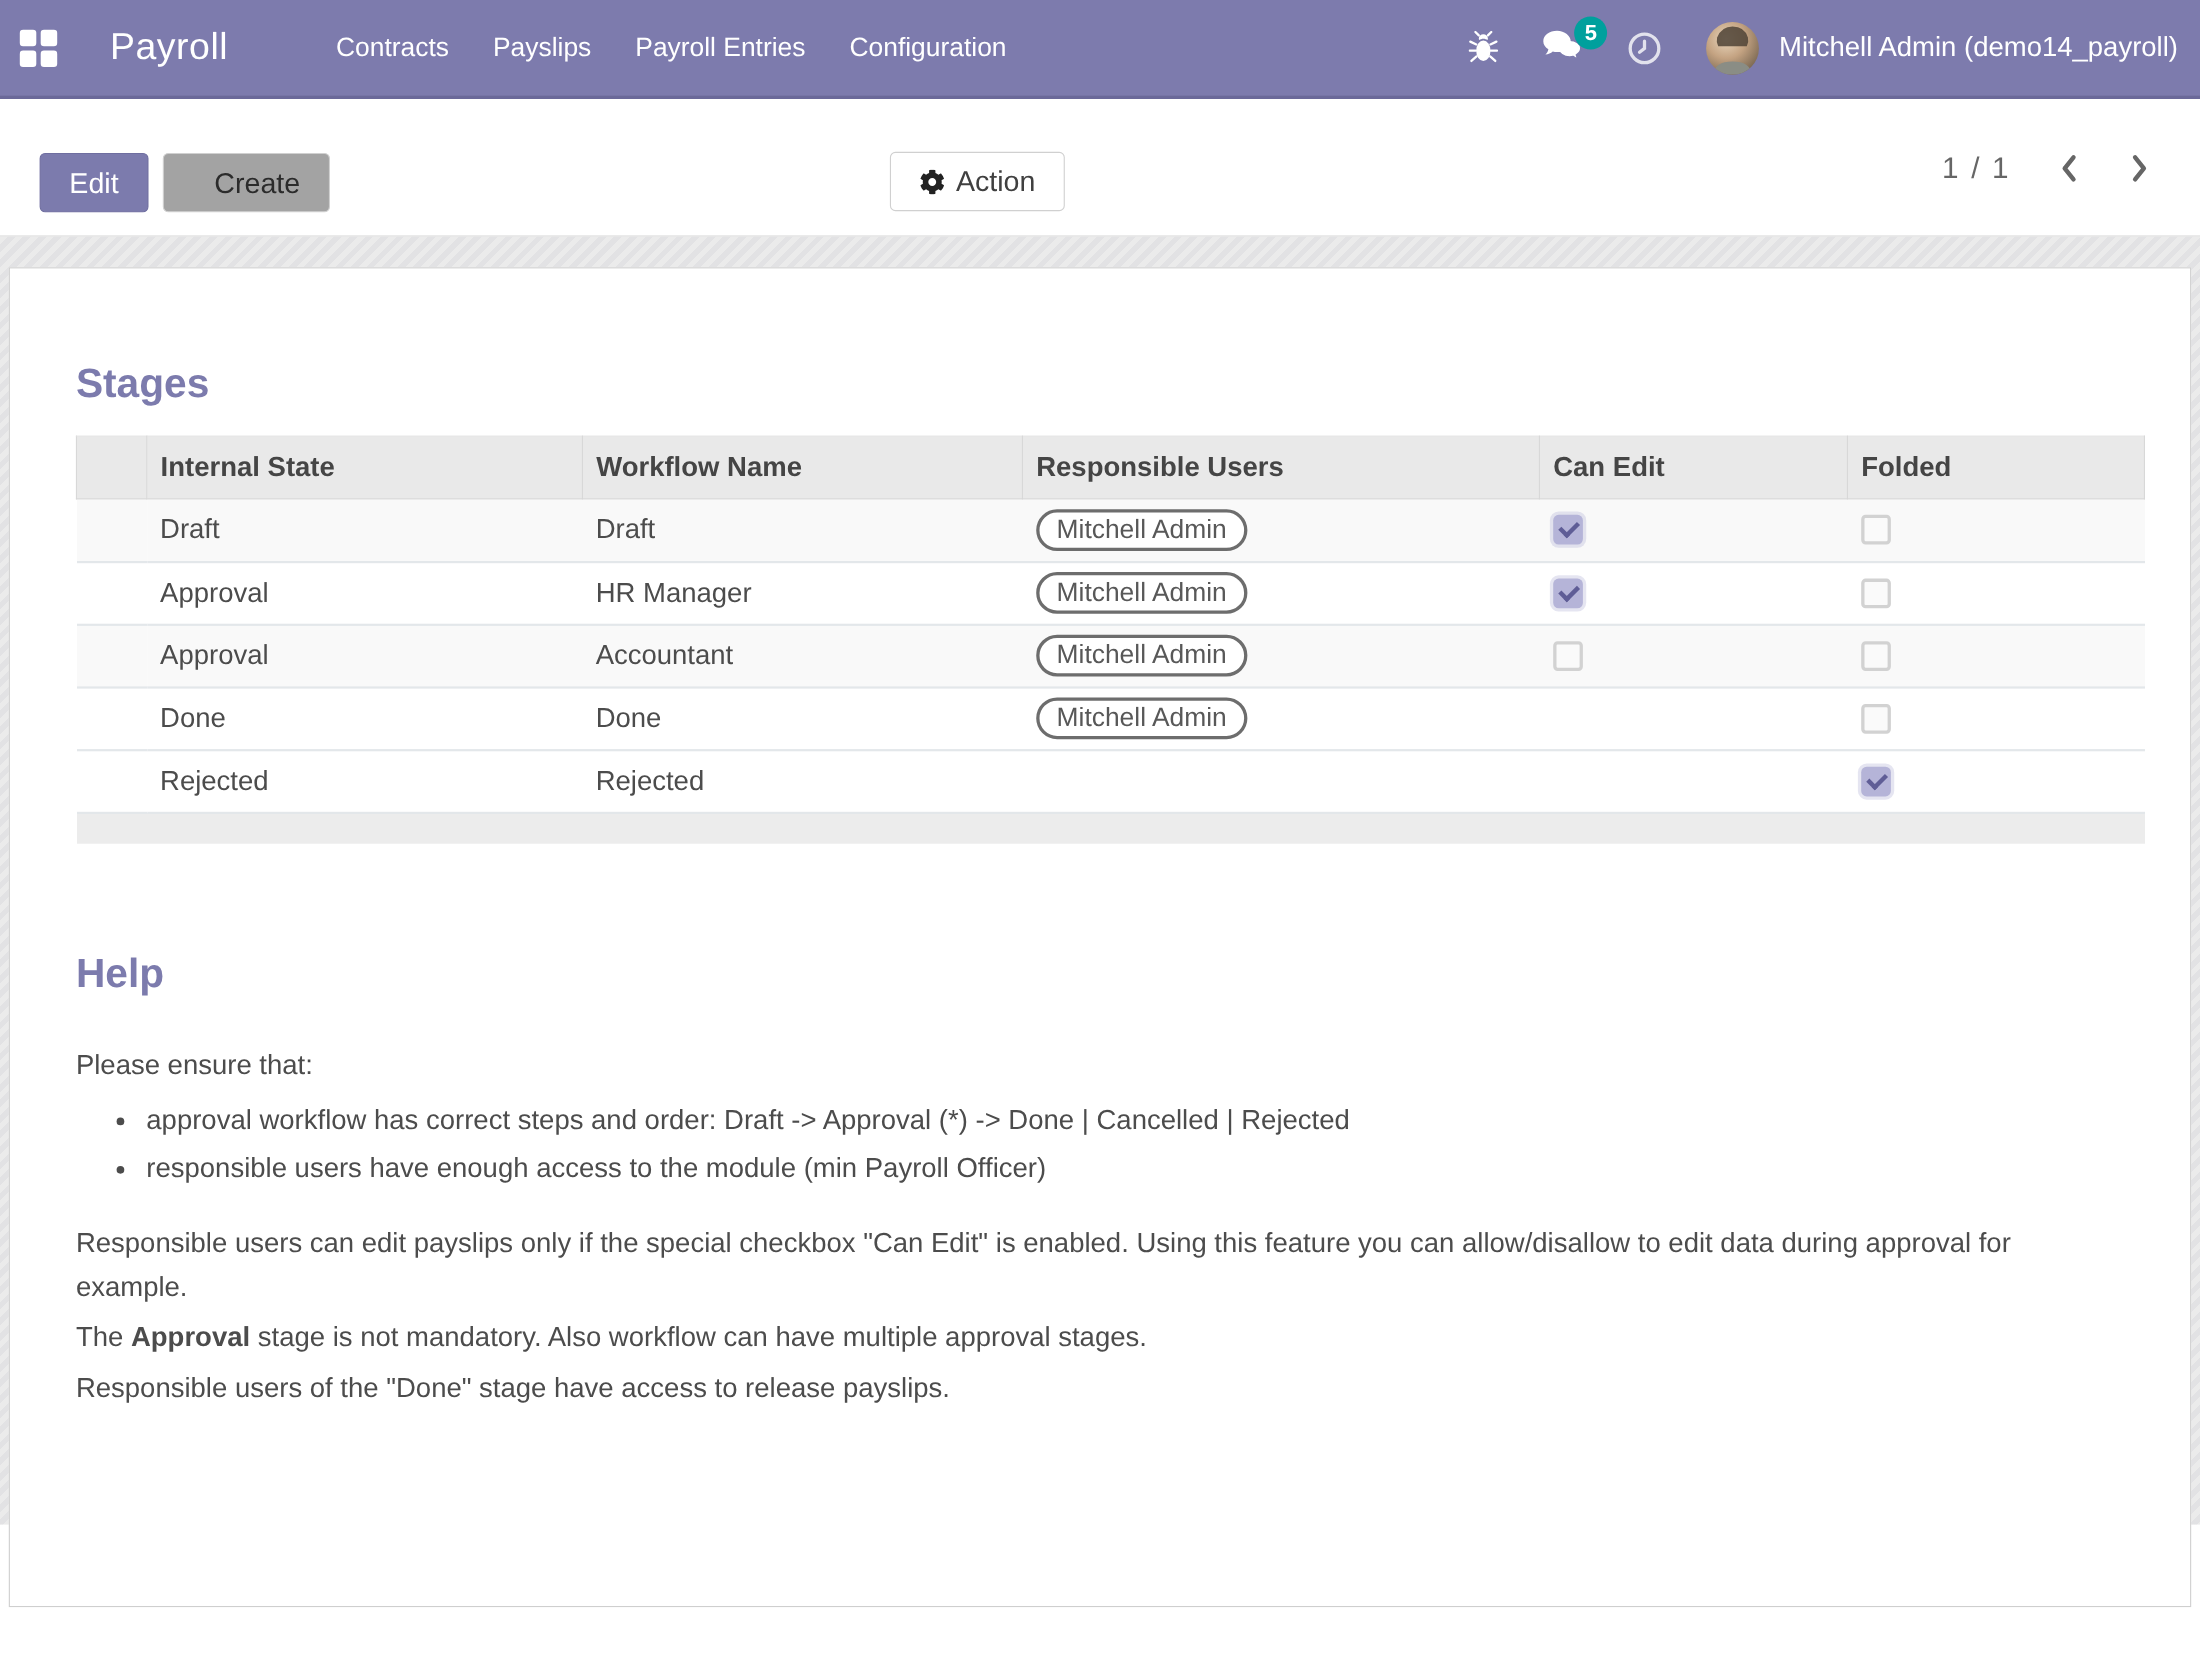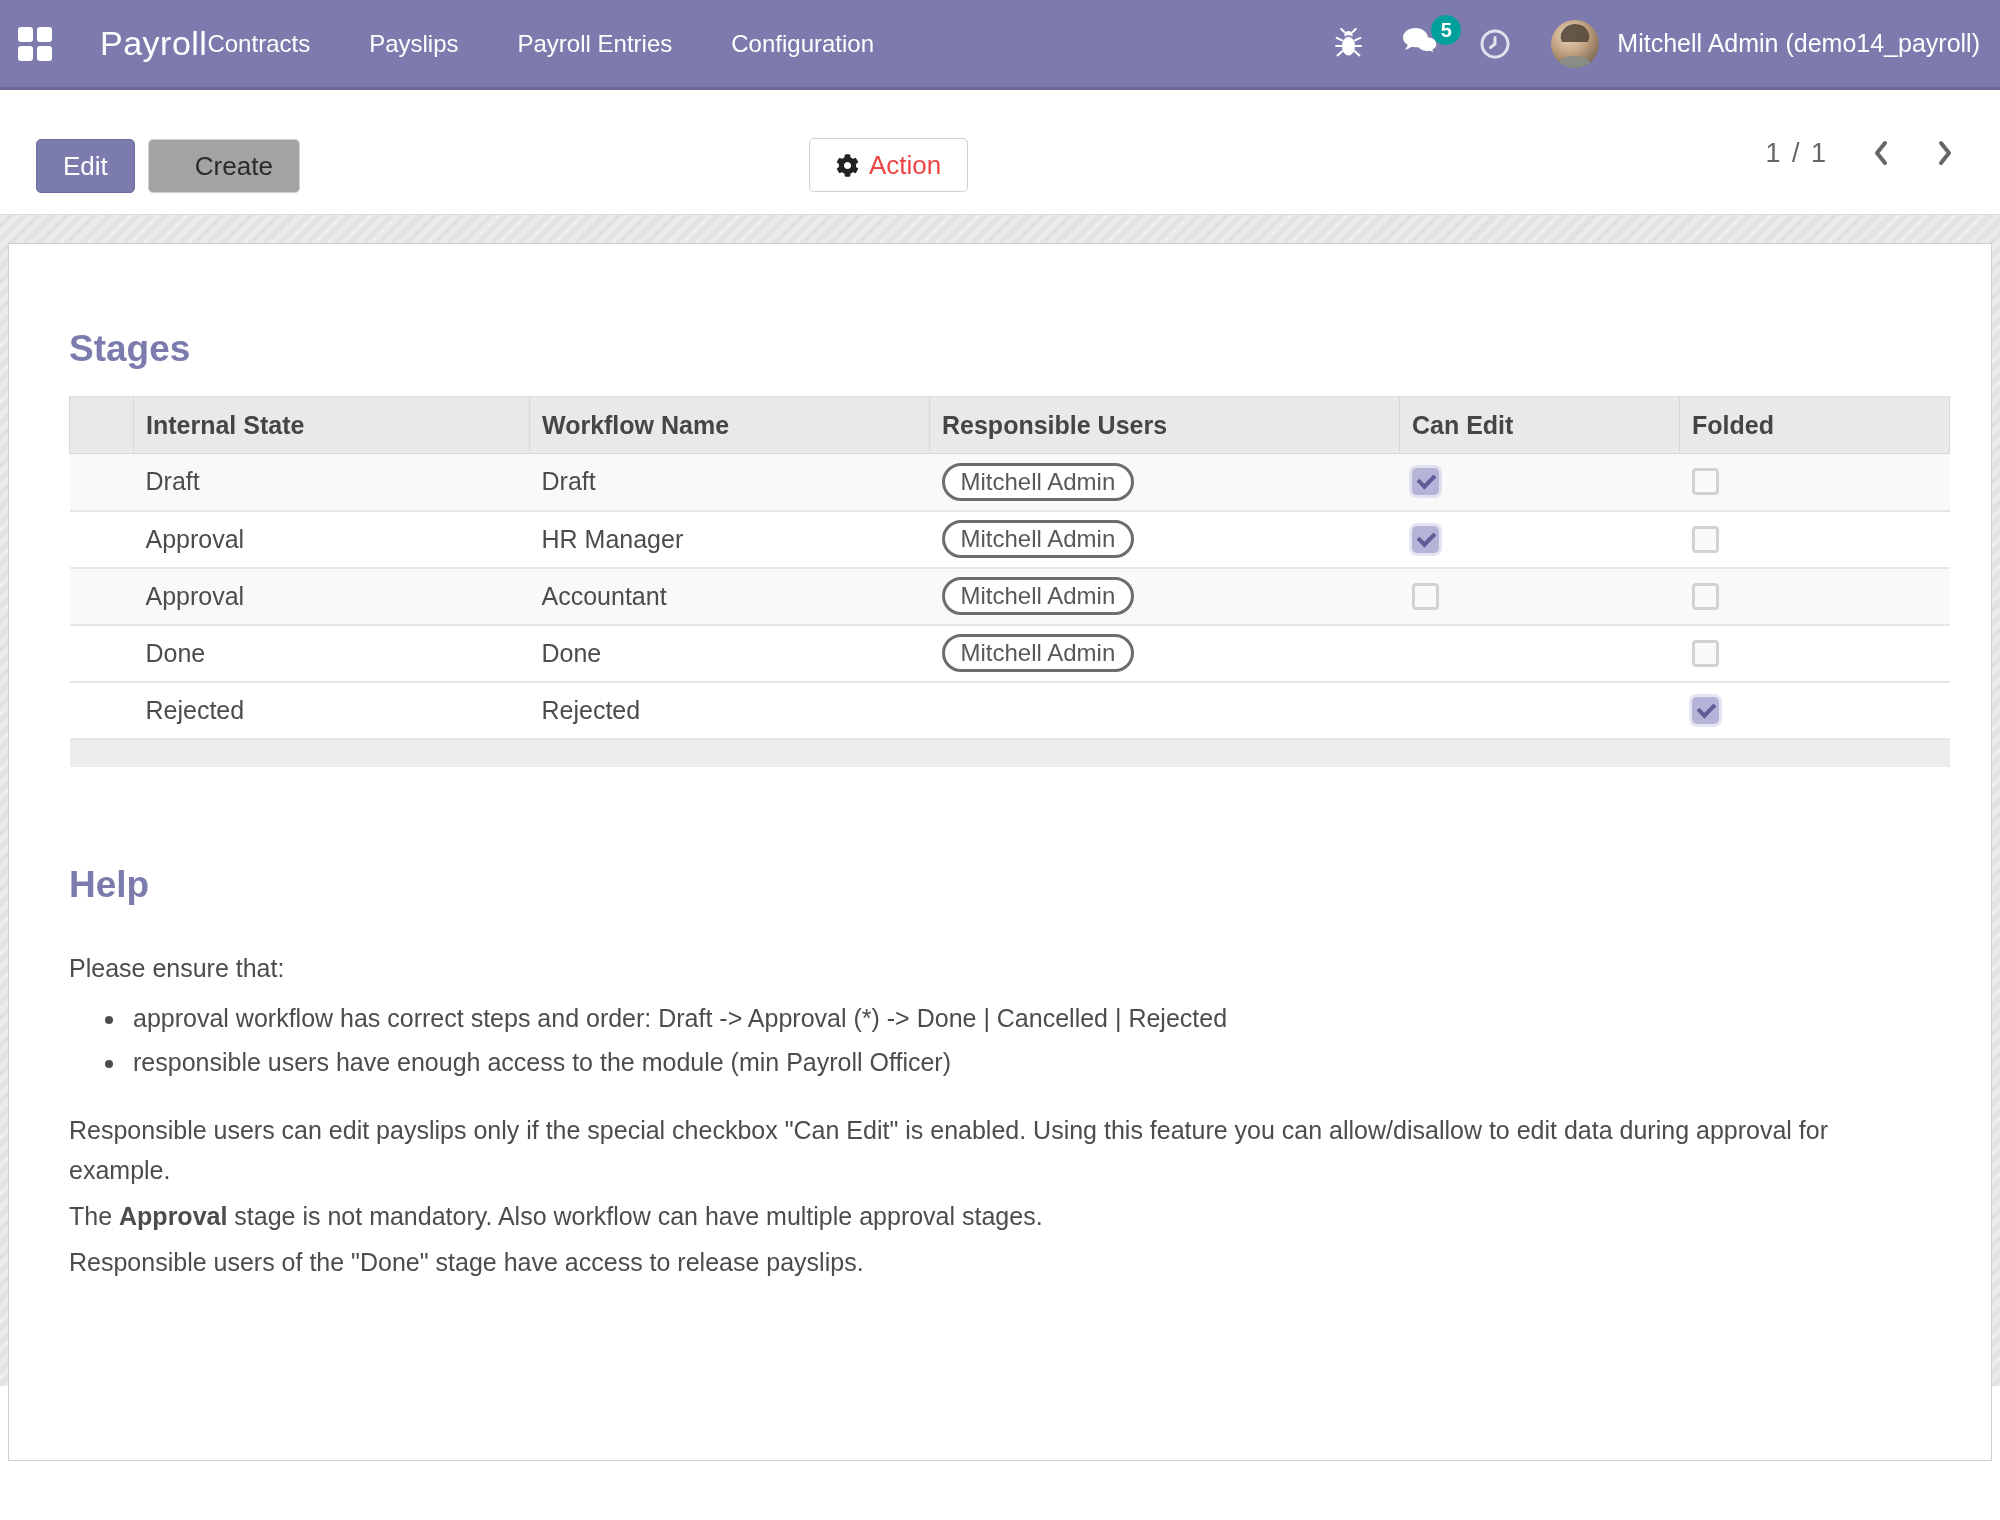--- a/index.html
+++ b/index.html
@@ -19,21 +19,21 @@
   
   .navbar{
     height:90px;background:var(--navbar-bg);
     border-bottom:3px solid #6b6999;
     display:flex;align-items:center;
     padding:0 20px 0 18px;color:#fff;
   }
   .apps-grid{width:34px;height:34px;display:grid;grid-template-columns:15px 15px;grid-template-rows:15px 15px;gap:4px;cursor:pointer;}
   .apps-grid span{background:#fff;border-radius:3px;display:block;}
   .app-name{font-size:34px;margin-left:48px;letter-spacing:.5px;}
-  .nav-menu{display:flex;align-items:center;gap:59px;}
+  .nav-menu{display:flex;align-items:center;margin-left:98px;gap:40px;}
   .nav-item{font-size:24px;color:#fff;cursor:pointer;white-space:nowrap;}
   .nav-right{margin-left:auto;display:flex;align-items:center;gap:40px;}
   .nav-icon{position:relative;display:flex;align-items:center;cursor:pointer;}
   .badge{
     position:absolute;top:-12px;right:-22px;
     min-width:30px;height:30px;padding:0 7px;border-radius:15px;
     background:var(--badge);color:#fff;font-size:20px;font-weight:bold;
     display:flex;align-items:center;justify-content:center;
   }
   .avatar{
@@ -50,21 +50,21 @@
   .breadcrumb .crumb-current{color:#888;}
   .button-row{position:relative;margin-top:22px;height:56px;display:flex;align-items:center;}
   .btn{
     display:inline-flex;align-items:center;justify-content:center;
     height:54px;padding:0 26px;font-size:26px;border-radius:5px;
     border:1px solid transparent;cursor:pointer;
     font-family:"Liberation Sans","DejaVu Sans",sans-serif;background:#fff;
   }
   .btn-primary{background:var(--accent);border-color:#6f6ea0;color:#fff;}
   .btn-default{background:#a3a3a3;border-color:#d0d0d0;color:#2b2b2b;margin-left:13px;padding-left:46px;}
-  .btn-action{position:absolute;left:773px;top:0;border-color:#d0d0d0;color:#ef4444;gap:10px;}
+  .btn-action{position:absolute;left:773px;top:0;border-color:#d0d0d0;color:#404040;gap:10px;}
   .pager{position:absolute;right:0;top:0;height:54px;display:flex;align-items:flex-start;gap:42px;}
   .pager-value{font-size:27px;color:#666;letter-spacing:2px;cursor:pointer;}
   .pager-btn{display:flex;align-items:center;cursor:pointer;}
   
   .content-bg{
     height:1172px;border-top:1px solid #dcdcdc;
     background:repeating-linear-gradient(135deg,#ebebeb 0 5px,#e2e2e4 5px 10px);
   }
   .sheet{
     margin:28px 8px 0;background:#fff;border:1px solid #cfcfcf;

